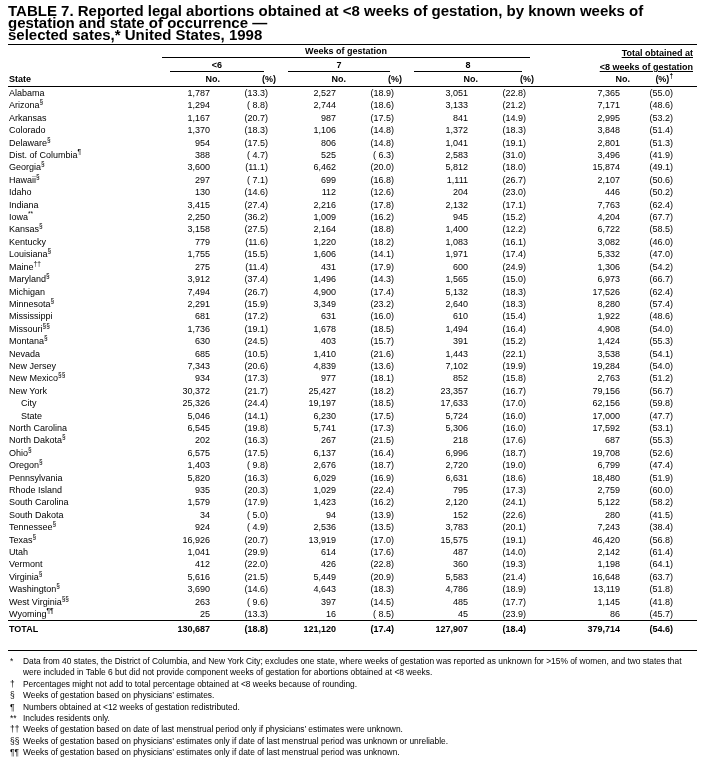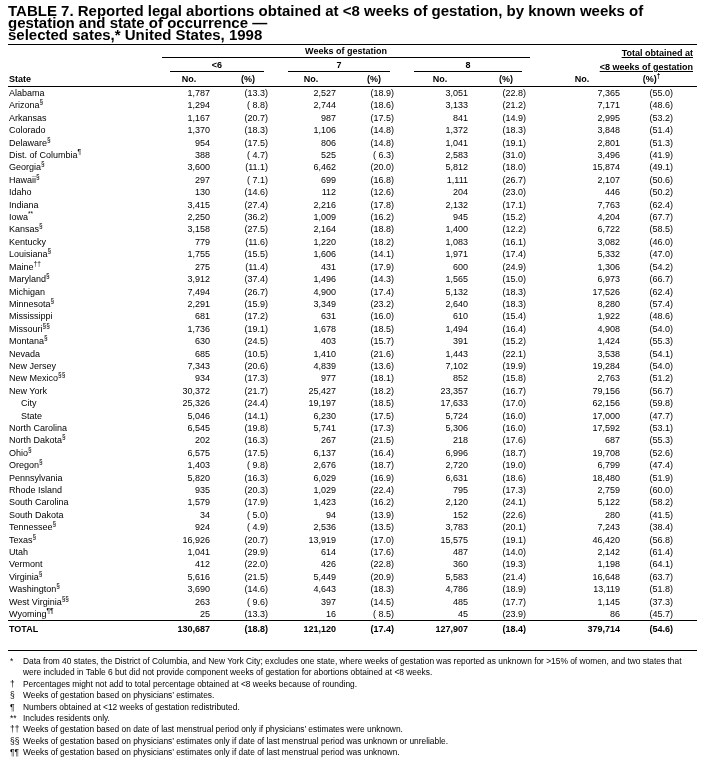--- a/index.html
+++ b/index.html
@@ -15,21 +15,21 @@
     width:689px; border-collapse:collapse; table-layout:fixed;
     margin-top:3px; border-top:1px solid #000;
     font-size:9px;
   }
   thead th { font-weight:700; font-size:9px; vertical-align:bottom; padding:1px 0; }
   .spanner-inner { border-bottom:1px solid #000; margin:0 4px; padding-bottom:1px; text-align:center; }
   .grp-inner { border-bottom:1px solid #000; margin:0 12px; padding-bottom:1px; text-align:center; }
   .total-h { text-align:right; padding-right:4px;text-decoration:underline; }
   tr.h3 th { border-bottom:1px solid #000; padding-bottom:2px; }
   th.state-h { text-align:left; padding-left:1px; }
-  th.no-h, th.pct-h { text-align:center; }
+  th.no-h, th.pct-h { text-align:right; }
   tbody td { padding:1px 0; line-height:10.4px; font-size:9px; }
   td.state { text-align:left; padding-left:1px; white-space:nowrap; }
   td.state.indent { padding-left:13px;margin-top:44px; }
   td.no  { text-align:right; padding-right:10px; white-space:pre; }
   td.pct { text-align:right; padding-right:8px;  white-space:pre; }
   td.pct:last-child, th.pct-h:last-child { padding-right:24px; }
   sup { font-size:6.5px; vertical-align:super; line-height:0; }
   tfoot td {
     border-top:1px solid #000; border-bottom:1px solid #000;
     font-weight:700; padding:3px 0 16px 0; font-size:9px;
@@ -545,21 +545,21 @@
         </tr>
         <tr>
           <td class="state">West Virginia<sup>§§</sup></td>
           <td class="no">263</td>
           <td class="pct">( 9.6)</td>
           <td class="no">397</td>
           <td class="pct">(14.5)</td>
           <td class="no">485</td>
           <td class="pct">(17.7)</td>
           <td class="no">1,145</td>
-          <td class="pct">(37.3)</td>
+          <td class="pct">(41.8)</td>
         </tr>
         <tr>
           <td class="state">Wyoming<sup>¶¶</sup></td>
           <td class="no">25</td>
           <td class="pct">(13.3)</td>
           <td class="no">16</td>
           <td class="pct">( 8.5)</td>
           <td class="no">45</td>
           <td class="pct">(23.9)</td>
           <td class="no">86</td>

